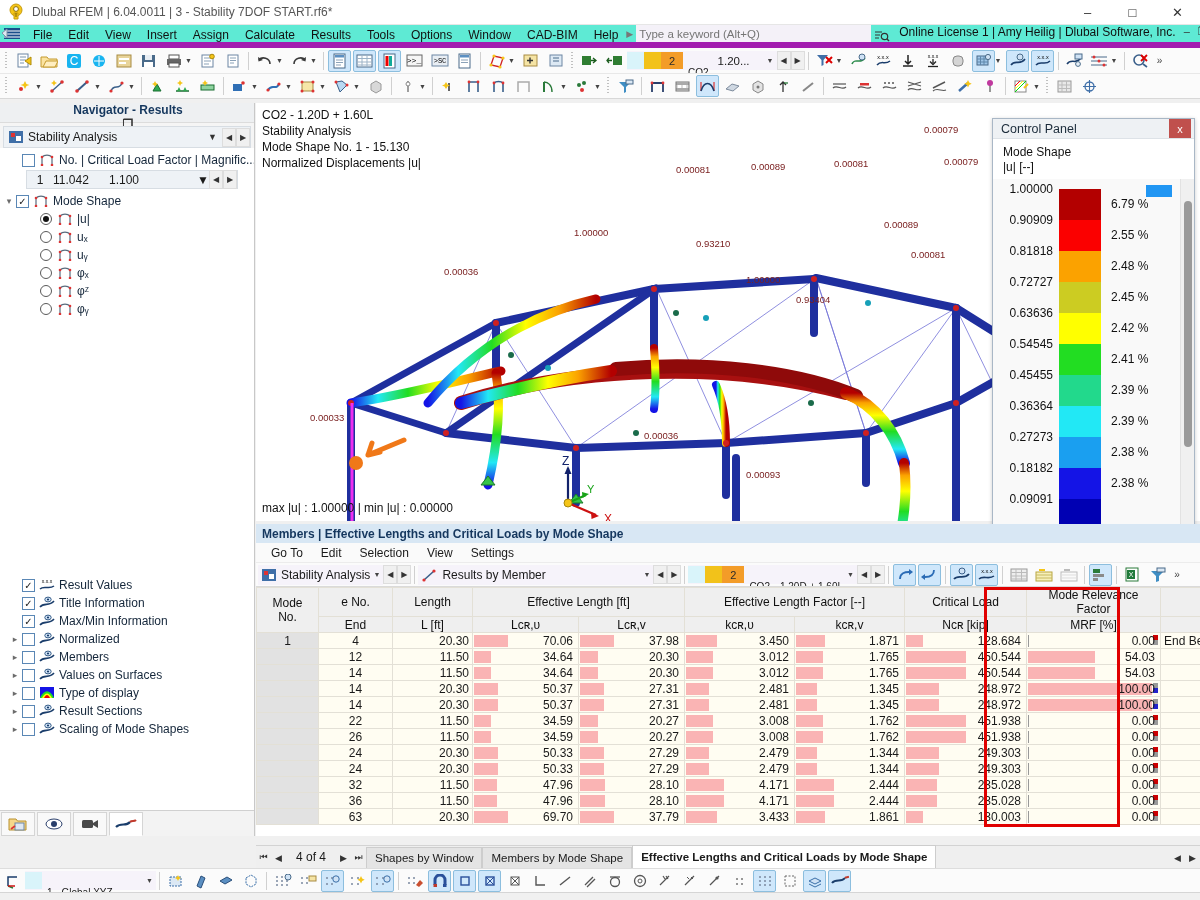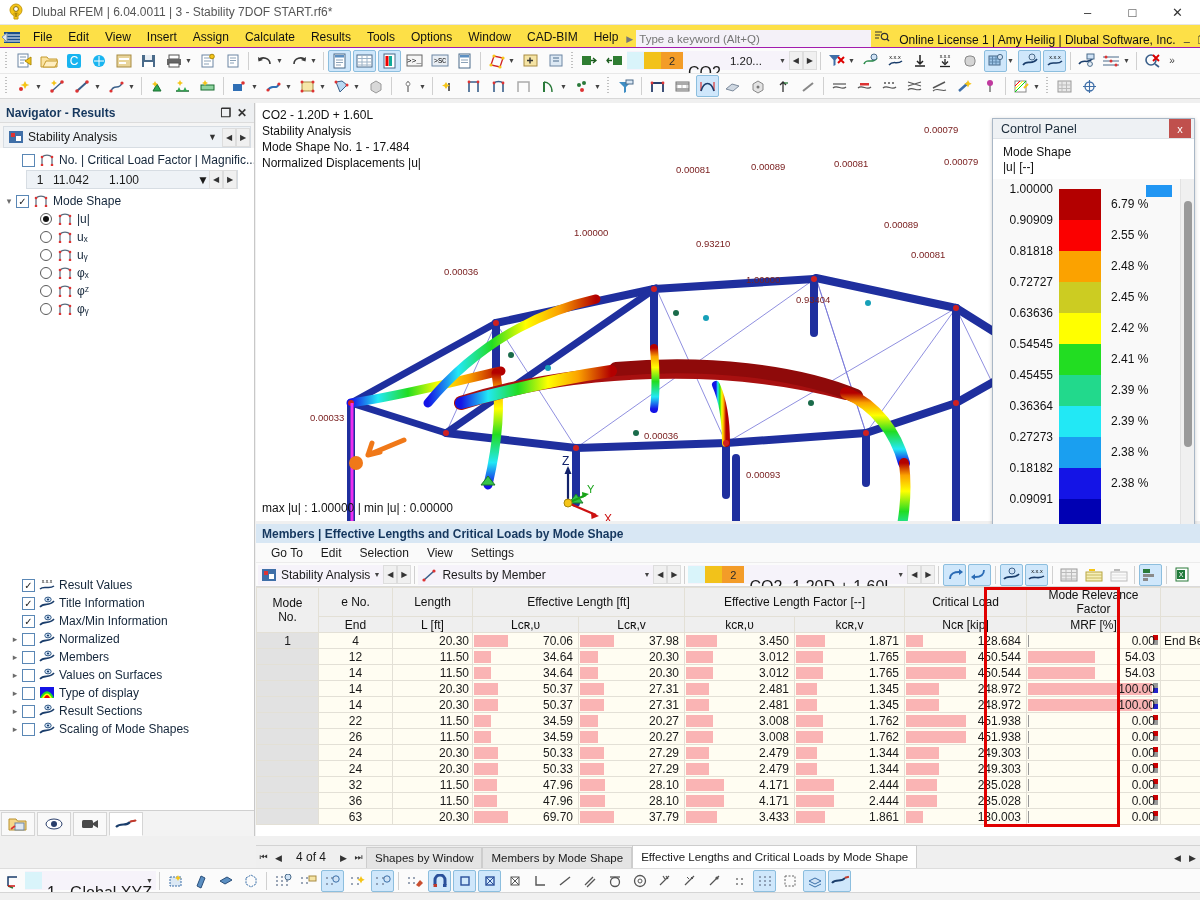--- a/index.html
+++ b/index.html
@@ -24,22 +24,22 @@
   }
   .titlebar .title { font-size: 12px; color: #555; white-space: nowrap; }
   .titlebar .spacer { flex: 1; }
   .wbtn {
     width: 45px; height: 25px; display: flex; align-items: center; justify-content: center;
     font-size: 13px; color: #333; flex: none;
   }
 
   
   .menubar {
-    height: 23px; background: #fde047; display: flex; align-items: flex-end;
-    border-bottom: 1px solid #a21caf; padding-left: 2px;
+    height: 23px; background: #5eead4; display: flex; align-items: flex-start;
+    border-bottom: 6px solid #a21caf; padding-left: 2px;
   }
   .menu-app-icon { width: 20px; height: 18px; margin-right: 3px; flex: none; position: relative; }
   .menu-item {
     padding: 3px 8px; font-size: 12px; color: #111; cursor: default; white-space: nowrap;
   }
   .menu-spacer { flex: 1; }
   .kw-wrap { display: flex; align-items: center; }
   .kw-arrow { color: #777; font-size: 9px; margin-right: 3px; }
   .kw-box {
     width: 235px; height: 17px; background: #f4f1f8; border: none;
@@ -65,34 +65,35 @@
     background-size: 2px 100%; background-repeat: no-repeat; background-position: 1px 0; }
   .sep { width: 1px; height: 18px; background: #d0d0d0; margin: 0 3px; flex: none; }
   .caret { font-size: 7px; color: #444; margin-left: -2px; margin-right: 2px; flex: none; width: 9px;
            display:flex; align-items:center; justify-content:center;}
 
   
   .lcbox { display: flex; align-items: center; height: 19px; background: #f6f3fa; border: none; flex: none;}
   .sw { width: 17px; height: 17px; flex: none; }
   .sw.n2 { background: #f39c28; color: #2b2b2b; font-size: 11px;
            display:flex; align-items:center; justify-content:center; width: 22px;}
-  .lclabel { font-size: 16px; padding: 0 5px; white-space: nowrap; margin-top: 24px; }
+  .lclabel { font-size: 10px; padding: 0 5px; white-space: nowrap; margin-top: 24px; }
   .lcsel { font-size: 11.5px; padding: 0 4px; white-space: nowrap; width: 54px; overflow: hidden;}
   .arrbtn { width: 14px; height: 19px; display: flex; align-items: center; justify-content: center;
             font-size: 8px; color: #333; background: #f0f0f0; border: 1px solid #ddd; flex:none;}
 
   
   .navigator {
     position: absolute; left: 0; top: 103px; width: 255px; height: 733px;
     background: #f5f5f5; border-right: 1px solid #c8c8c8; display: flex; flex-direction: column;
   }
   .nav-head {
     height: 20px; background: #eef0f2; display: flex; align-items: center;
     padding: 0 4px 0 6px; font-weight: bold; font-size: 12px; color: #15375e;
     border-bottom: 1px solid #dcdcdc;
+    flex-direction: column;
   }
   .nav-head .sp { flex: 1; }
   .nav-head .ic { width: 16px; text-align: center; color: #333; font-size: 12px; }
   .nav-combo {
     height: 22px; margin: 3px 3px 0 3px; background: #eef2f6; border: 1px solid #d7dde3;
     display: flex; align-items: center; padding-left: 4px; font-size: 12px;
   }
   .nav-combo .ci { width: 16px; height: 14px; margin-right: 4px; flex: none; position: relative; }
   .nav-combo .sp { flex: 1; }
   .nav-combo .cv { font-size: 9px; color: #333; padding: 0 5px; }
@@ -188,21 +189,21 @@
   .redbox { position: absolute; border: 3px solid #e00000; pointer-events: none; z-index: 5; }
 
   
   .tabstrip { position: absolute; left: 256px; top: 845px; width: 944px; height: 23px;
               background: #efefef; display: flex; align-items: flex-end; border-top: 1px solid #d3d3d3;}
   .navbtn { width: 15px; height: 21px; display: flex; align-items: center; justify-content: center;
             font-size: 9px; color: #333; }
   .pageinfo { font-size: 12px; padding: 0 10px; line-height: 21px; }
   .stab { height: 21px; padding: 0 8px; font-size: 11.5px; line-height: 21px; background: #e4e4e4;
           border: 1px solid #cdcdcd; border-bottom: none; white-space: nowrap; }
-  .stab.sel { background: #ffffff; height: 23px; line-height: 23px; font-weight: normal; }
+  .stab.sel { background: #ffffff; height: 23px; line-height: 23px; font-weight: bold; }
 
   
   .botbar1 { position: absolute; left: 0; top: 868px; width: 1200px; height: 24px;
              background: #fbfbfb; display: flex; align-items: center; border-top: 1px solid #ddd;
              overflow: hidden;}
   .cssel { display: flex; align-items: center; height: 19px; background: #f6f3fa; flex: none; }
   .statusbar { position: absolute; left: 0; top: 892px; width: 1200px; height: 8px; background: #f0f0f0;
                border-top: 1px solid #d5d5d5;}
 </style>
 </head>
@@ -1027,21 +1028,21 @@
             <path d="M15 4 C17 2, 19 4, 21 2" stroke="#c0392b" stroke-width="2.2" fill="none"></path>
           </svg>
       </div>
     </div>
   </div>
 
   <div class="viewport">
     <div class="vp-title">
       <div>CO2 - 1.20D + 1.60L</div>
       <div>Stability Analysis</div>
-      <div>Mode Shape No. 1 - 17.484</div>
+      <div>Mode Shape No. 1 - 15.130</div>
       <div>Normalized Displacements |u|</div>
     </div>
 
     <svg width="944" height="418" style="position:absolute;left:0;top:0">
       <defs>
         <linearGradient id="gradU" x1="0" y1="0" x2="1" y2="0">
           <stop offset="0%" stop-color="#1414e6"></stop>
             <stop offset="18%" stop-color="#22e8f5"></stop>
           <stop offset="38%" stop-color="#22dd22"></stop>
             <stop offset="58%" stop-color="#ffff00"></stop>

